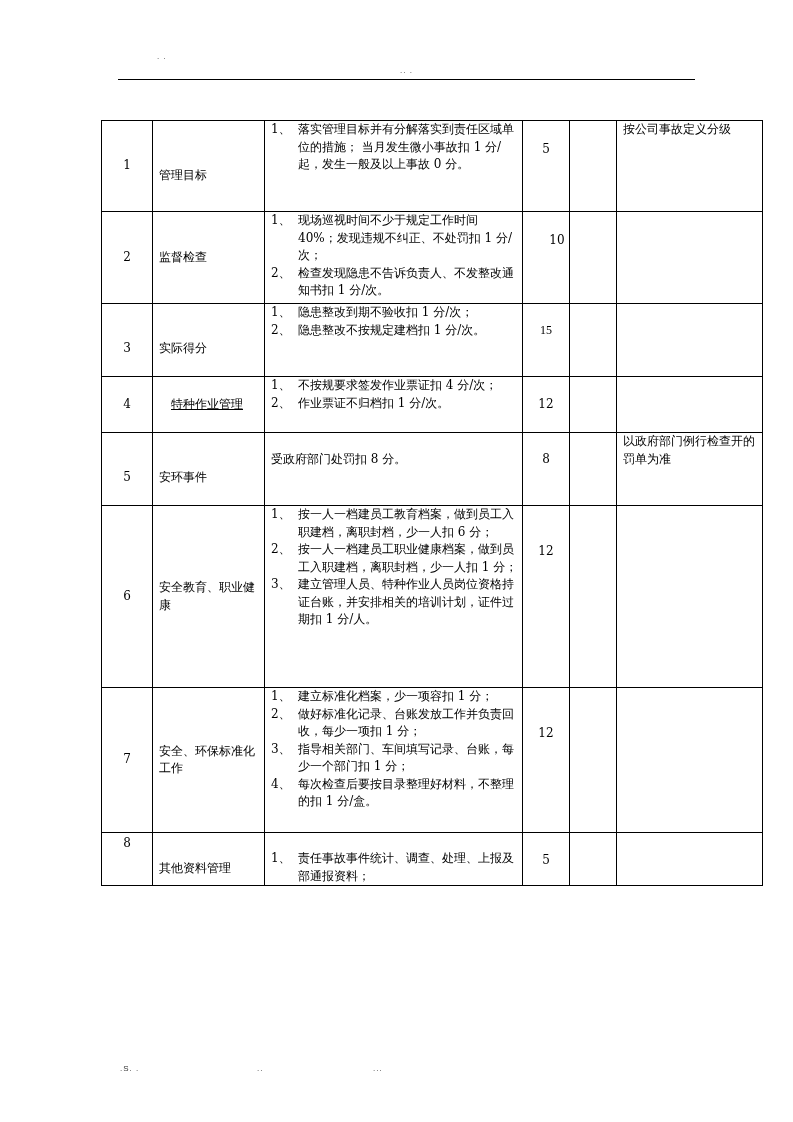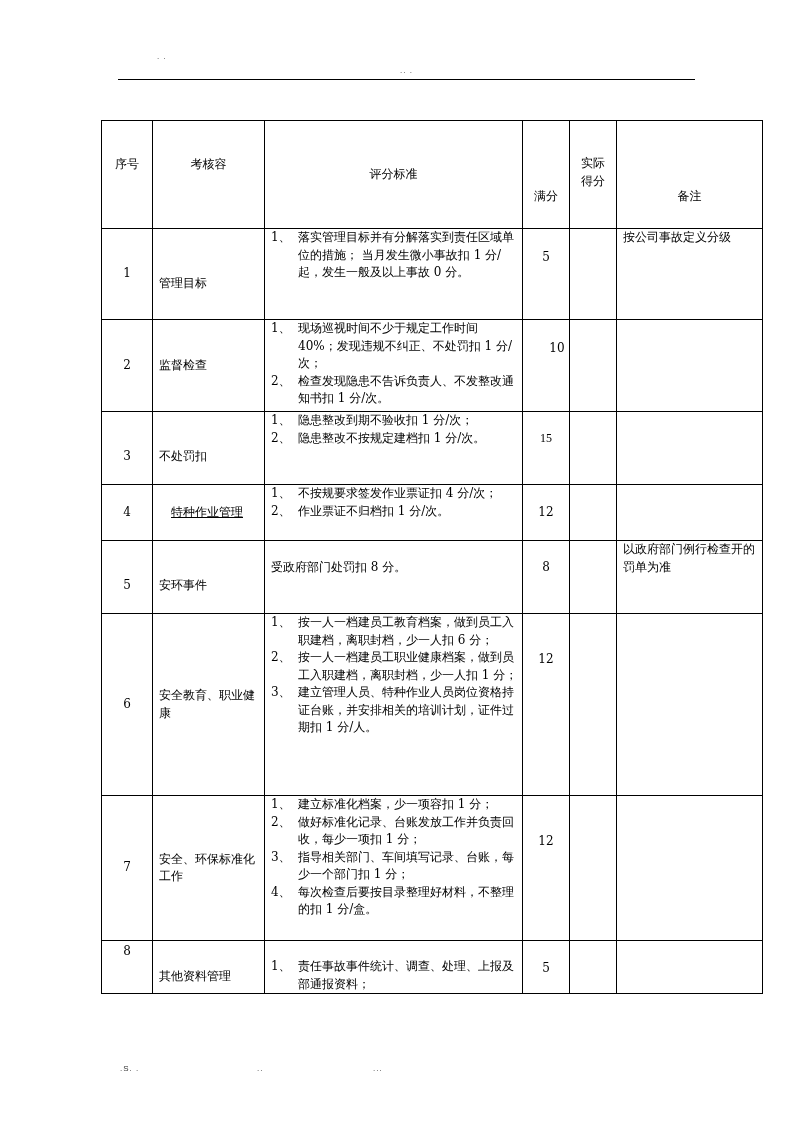--- a/index.html
+++ b/index.html
@@ -41,28 +41,20 @@
 <table class="sheet">
   <colgroup>
     <col style="width:51px">
       <col style="width:112px">
       <col style="width:258px">
     <col style="width:47px">
       <col style="width:47px">
       <col style="width:146px">
   </colgroup>
   <tbody>
-  <tr style="height:108px">
-    <td class="th th-top">序号</td>
-    <td class="th th-top">考核容</td>
-    <td class="th th-mid">评分标准</td>
-    <td class="th th-c" style="vertical-align:top;padding-top:45px;">满分</td>
-    <td class="th th-top2" style="padding-left:6px;padding-right:6px;line-height:18px;">实际得分</td>
-    <td class="th th-c" style="vertical-align:top;padding-top:45px;">备注</td>
-  </tr>
 
   <tr style="height:91px">
     <td class="num">1</td>
     <td class="item" style="padding-top:20px;">管理目标</td>
     <td class="crit">
       <ol>
             <li><span class="n">1、</span><span>落实管理目标并有分解落实到责任区域单位的措施； 当月发生微小事故扣 1 分/起，发生一般及以上事故 0 分。</span></li>
           </ol>
     </td>
     <td class="full" style="padding-top:20px;">5</td>
@@ -79,21 +71,21 @@
         <li><span class="n">2、</span><span>检查发现隐患不告诉负责人、不发整改通知书扣 1 分/次。</span></li>
       </ol>
     </td>
     <td class="full" style="padding-top:20px;padding-left:22px;">10</td>
     <td></td>
     <td class="note"></td>
   </tr>
 
   <tr style="height:73px">
     <td class="num" style="vertical-align:top !important;padding-top:36px;">3</td>
-    <td class="item" style="vertical-align:top !important;padding-top:36px;">不处罚扣</td>
+    <td class="item" style="vertical-align:top !important;padding-top:36px;">实际得分</td>
     <td class="crit">
       <ol>
         <li><span class="n">1、</span><span>隐患整改到期不验收扣 1 分/次；</span></li>
         <li><span class="n">2、</span><span>隐患整改不按规定建档扣 1 分/次。</span></li>
       </ol>
     </td>
     <td class="full" style="padding-top:18px;font-family:Liberation Serif, serif;">15</td>
     <td></td>
     <td class="note"></td>
   </tr>

